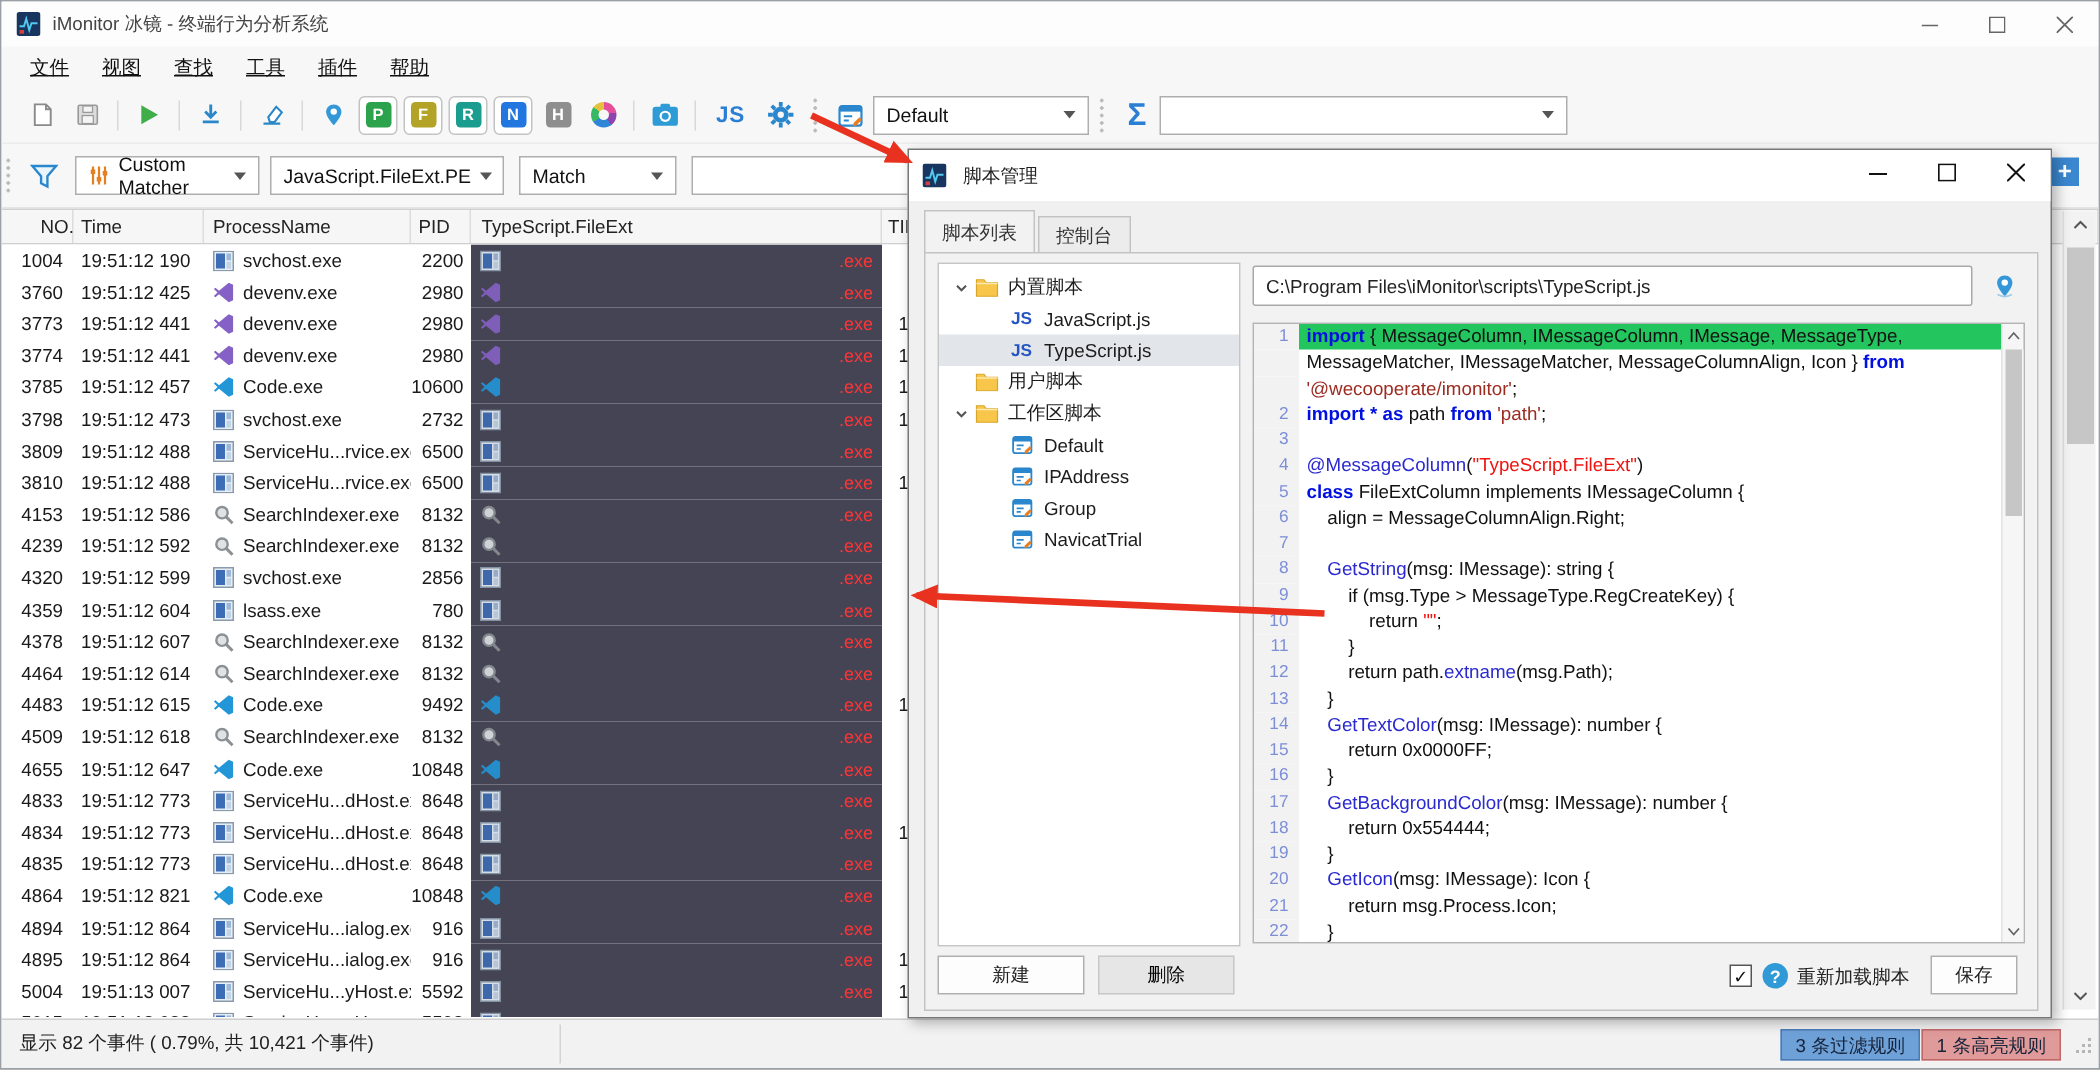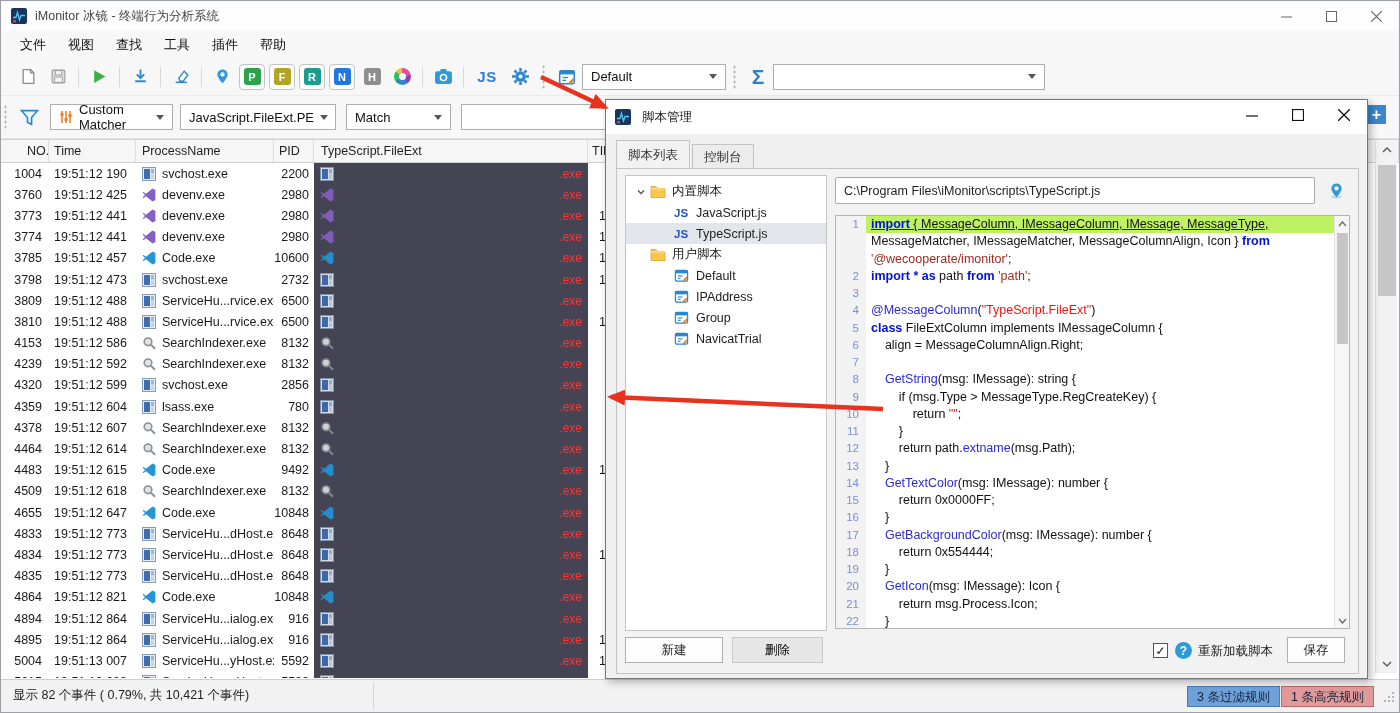--- a/index.html
+++ b/index.html
@@ -11,21 +11,21 @@
   
   .titlebar { position:absolute; left:0; top:0; width:100%; height:30px; background:#fdfdfd;
               display:flex; align-items:center; padding-left:10px; }
   .titlebar .ticon { width:16px; height:16px; margin-right:8px; display:inline-flex; }
   .titlebar .ttext { font-size:12.5px; color:#444; }
   .win-controls { position:absolute; right:0; top:0; height:30px; display:flex; }
   .win-btn { width:45px; height:30px; display:flex; align-items:center; justify-content:center; }
 
   .menubar { position:absolute; left:0; top:30px; width:100%; height:27px; background:#f7f7f7;
              display:flex; align-items:center; padding-left:8px; }
-  .menu-item { padding:0 11px; font-size:13px; color:#111; line-height:27px; }
+  .menu-item { padding:0 11px; font-size:13px; color:#111; line-height:27px;text-decoration:underline; }
 
   .toolbar { position:absolute; left:0; top:57px; width:100%; height:38px; background:#f7f7f7;
              display:flex; align-items:center; padding-left:12px; border-bottom:1px solid #ececec; }
   .tbtn { width:26px; height:26px; display:flex; align-items:center; justify-content:center; margin:0 2px; }
   .tsep { width:1px; height:20px; background:#d8d8d8; margin:0 5px; }
   .dotsep { width:5px; height:24px; margin:0 6px;
             background-image:radial-gradient(circle, #b9b9b9 1px, transparent 1.2px);
             background-size:5px 5px; background-position:center; background-repeat:repeat-y; }
   .framed { border:1px solid #c3c3c3; border-radius:4px; background:#fff; }
   .badge-letter { width:17px; height:17px; border-radius:3px; color:#fff; font-size:11px; font-weight:bold;
@@ -107,21 +107,21 @@
                 border:1px solid #a9a9a9; border-radius:2px; font-size:12.5px; color:#222; padding:0 8px;
                 font-family:"Liberation Sans", sans-serif; }
   .pin-slot { position:absolute; left:708px; top:10px; width:22px; height:22px; display:flex; align-items:center; justify-content:center; }
 
   .editor { position:absolute; left:218px; top:46px; width:515px; height:414px; background:#fff;
             border:1px solid #b5b5b5; overflow:hidden; }
   .code-row { display:flex; height:17.25px; line-height:17.25px; white-space:pre; font-size:12.5px; }
   .code-row .ln { width:30px; flex:none; background:#f2f2f2; color:#7c8ed8; text-align:right;
                   padding-right:7px; font-size:11.5px; }
   .code-row .ctext { padding-left:5px; }
-  .code-row.hl .ctext { background:#bef264; flex:1;text-decoration:underline; }
+  .code-row.hl .ctext { background:#22c55e; flex:1; }
   .tok-kw { color:#0010e0; font-weight:bold; }
   .tok-fn { color:#2a2ad0; }
   .tok-s1 { color:#9c2b20; }
   .tok-s2 { color:#f01410; }
   .tok-p  { color:#111; }
   .ed-scroll { position:absolute; right:0; top:0; width:15px; height:100%; background:#f6f6f6; border-left:1px solid #e2e2e2; }
   .ed-thumb { position:absolute; left:2px; top:17px; width:11px; height:111px; background:#c6c6c6; }
   .ed-arrow { position:absolute; left:0; width:15px; height:15px; display:flex; align-items:center; justify-content:center; }
 
   .dlg-buttons { position:absolute; left:0; top:468px; width:100%; height:32px; }
@@ -1004,20 +1004,34 @@
           </div>
           <div class="tree-item" style="padding-left: 6px;">
             <span class="chev"></span>
             <span class="ticon">
               <svg width="16" height="13" viewBox="0 0 16 13">
                 <path d="M1 1.5 h5 l1.5 2 H15 v9 H1 Z" fill="#f7c64b" stroke="#d9a629" stroke-width="0.8"></path>
                 <path d="M1 4 h14" stroke="#ffe9b0" stroke-width="1"></path>
               </svg>
             </span>
             <span class="tlabel">用户脚本</span>
+          </div>
+          <div class="tree-item" style="padding-left: 6px;">
+            <span class="chev">
+              <svg width="10" height="10" viewBox="0 0 10 10">
+                <polyline points="2,3.5 5,6.5 8,3.5" fill="none" stroke="#555" stroke-width="1.4"></polyline>
+              </svg>
+            </span>
+            <span class="ticon">
+              <svg width="16" height="13" viewBox="0 0 16 13">
+                <path d="M1 1.5 h5 l1.5 2 H15 v9 H1 Z" fill="#f7c64b" stroke="#d9a629" stroke-width="0.8"></path>
+                <path d="M1 4 h14" stroke="#ffe9b0" stroke-width="1"></path>
+              </svg>
+            </span>
+            <span class="tlabel">工作区脚本</span>
           </div>
           <div class="tree-item" style="padding-left: 48px;">
             <span class="ticon">
               <svg width="15" height="15" viewBox="0 0 16 16">
                 <rect x="1.5" y="2.5" width="13" height="11.5" rx="1.5" fill="#fff" stroke="#2a87cd" stroke-width="1.3"></rect>
                 <rect x="1.5" y="2.5" width="13" height="3.2" fill="#2a87cd"></rect>
                 <g stroke="#2a87cd" stroke-width="1.2">
                   <line x1="4" y1="8.5" x2="9" y2="8.5"></line>
                   <line x1="4" y1="11" x2="7" y2="11"></line>
                 </g>

